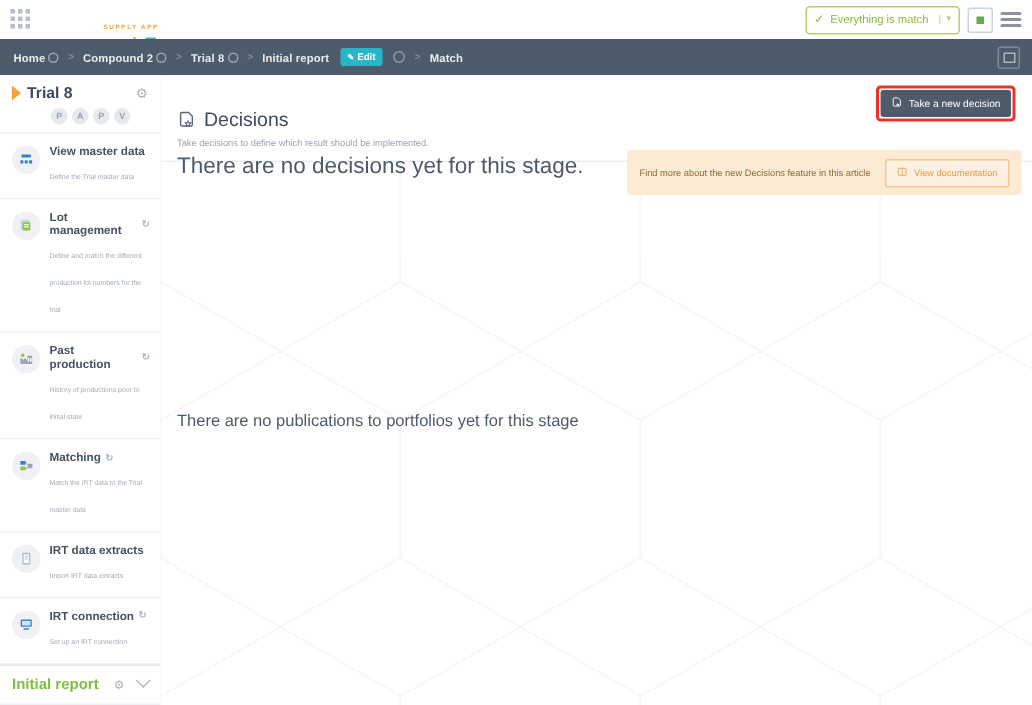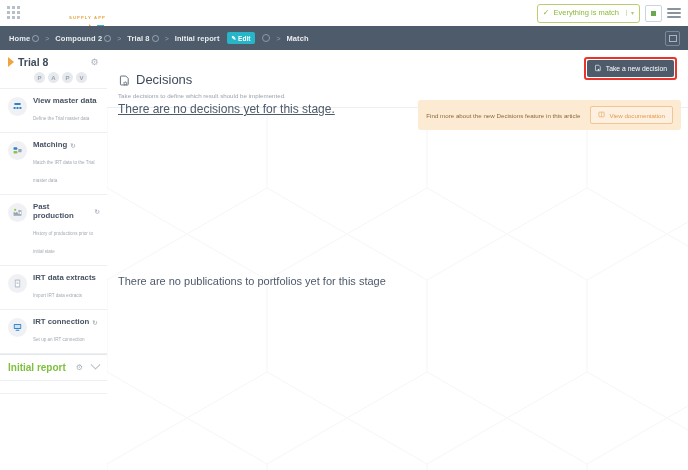--- a/index.html
+++ b/index.html
@@ -182,21 +182,21 @@
     border: 2px solid #e8342a; border-radius: 3px; padding: 1px;
   }
   .new-decision-btn {
     background: #4e5b6b; color: #ffffff; font-size: 6.8px;
     padding: 4px 7px; border-radius: 2px; display: flex;
     align-items: center; gap: 4px; white-space: nowrap;
   }
 
   .empty-line-1 {
     position: absolute; left: 11px; top: 52px; z-index: 2;
-    font-size: 12px; color: #4d5a6a; text-decoration: underline;
+    font-size: 15px; color: #4d5a6a;
   }
   .empty-line-2 {
     position: absolute; left: 11px; top: 225px; z-index: 2;
     font-size: 11px; color: #4d5a6a; text-align: center;
   }
 
   .doc-banner {
     position: absolute; right: 7px; top: 50px; z-index: 3;
     background: #fcead3; border-radius: 3px;
     display: flex; align-items: center; gap: 10px;
@@ -317,54 +317,71 @@
           </svg>
       </span>
       <span class="nav-txt">
         <span class="nav-title">
           <span>View master data</span>
         </span>
         <span class="nav-desc">Define the Trial master data</span>
       </span>
     </div>
 
+    <div class="nav-item">
+      <span class="nav-ico">
+        <svg width="11" height="11" viewBox="0 0 14 14">
+            <rect x="2.5" y="2" width="7" height="9" rx="1" fill="#c9d3de"></rect>
+            <rect x="4" y="4" width="6.5" height="7" rx="1" fill="#8cc63f"></rect>
+            <rect x="5.2" y="5.6" width="4" height="1" fill="#fff"></rect>
+            <rect x="5.2" y="7.4" width="4" height="1" fill="#fff"></rect>
+          </svg>
+      </span>
+      <span class="nav-txt">
+        <span class="nav-title">
+          <span>Lot management</span>
+          <span class="hist-ico">↻</span>
+        </span>
+        <span class="nav-desc">Define and match the different production lot numbers for the trial</span>
+      </span>
+    </div>
+
+    <div class="nav-item">
+      <span class="nav-ico">
+        <svg width="11" height="11" viewBox="0 0 14 14">
+            <path d="M2 11V6l3 1.6V6l3 1.6V4h4v7z" fill="#9aa6b4"></path>
+            <rect x="8.2" y="6" width="1.3" height="3" fill="#fff"></rect>
+            <rect x="10.2" y="6" width="1.3" height="3" fill="#fff"></rect>
+            <circle cx="4" cy="3.6" r="1.4" fill="#8cc63f"></circle>
+          </svg>
+      </span>
+      <span class="nav-txt">
+        <span class="nav-title">
+          <span>Past production</span>
+          <span class="hist-ico">↻</span>
+        </span>
+        <span class="nav-desc">History of productions prior to initial state</span>
+      </span>
+    </div>
 
     <div class="nav-item">
       <span class="nav-ico">
         <svg width="11" height="11" viewBox="0 0 14 14">
             <rect x="2" y="3" width="4.5" height="3.2" rx=".5" fill="#2f80c9"></rect>
             <rect x="2" y="7.6" width="4.5" height="3.2" rx=".5" fill="#8cc63f"></rect>
             <rect x="8" y="5.2" width="4.2" height="4" rx=".5" fill="#9aa6b4"></rect>
             <path d="M6.7 4.6h1.1M6.7 9.2h1.1" stroke="#9aa6b4" stroke-width="1"></path>
           </svg>
       </span>
       <span class="nav-txt">
         <span class="nav-title">
           <span>Matching</span>
           <span class="hist-ico">↻</span>
         </span>
         <span class="nav-desc">Match the IRT data to the Trial master data</span>
-      </span>
-    </div>
-
-    <div class="nav-item">
-      <span class="nav-ico">
-        <svg width="11" height="11" viewBox="0 0 14 14">
-            <path d="M2 11V6l3 1.6V6l3 1.6V4h4v7z" fill="#9aa6b4"></path>
-            <rect x="8.2" y="6" width="1.3" height="3" fill="#fff"></rect>
-            <rect x="10.2" y="6" width="1.3" height="3" fill="#fff"></rect>
-            <circle cx="4" cy="3.6" r="1.4" fill="#8cc63f"></circle>
-          </svg>
-      </span>
-      <span class="nav-txt">
-        <span class="nav-title">
-          <span>Past production</span>
-          <span class="hist-ico">↻</span>
-        </span>
-        <span class="nav-desc">History of productions prior to initial state</span>
       </span>
     </div>
 
     <div class="nav-item">
       <span class="nav-ico">
         <svg width="11" height="11" viewBox="0 0 14 14">
             <rect x="3.6" y="2" width="6.8" height="10" rx=".8" fill="#b6c0cc"></rect>
             <rect x="4.8" y="3.4" width="4.4" height="7.2" fill="#fff"></rect>
             <rect x="5.6" y="4.8" width="2.8" height=".9" fill="#b6c0cc"></rect>
             <rect x="5.6" y="6.6" width="2.8" height=".9" fill="#b6c0cc"></rect>

